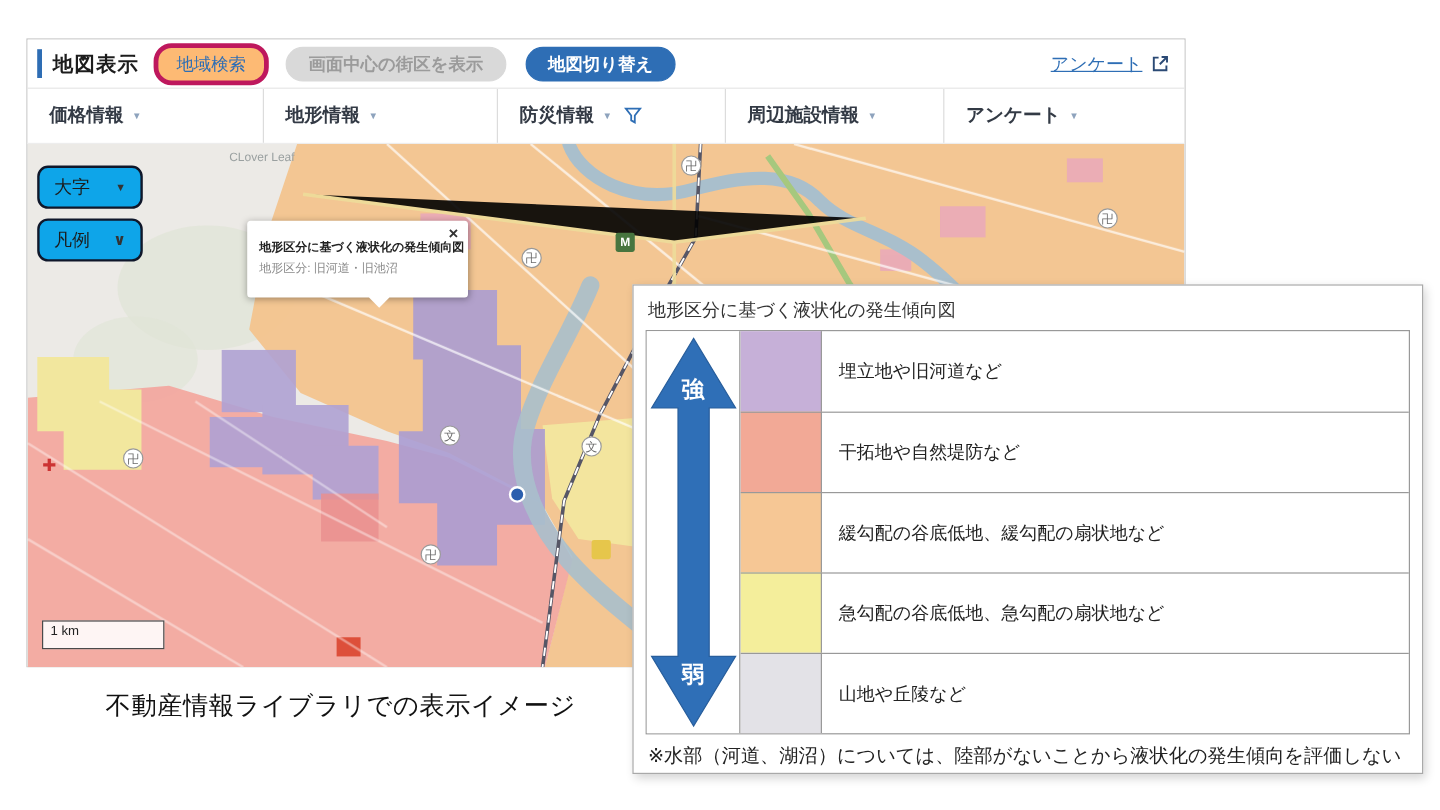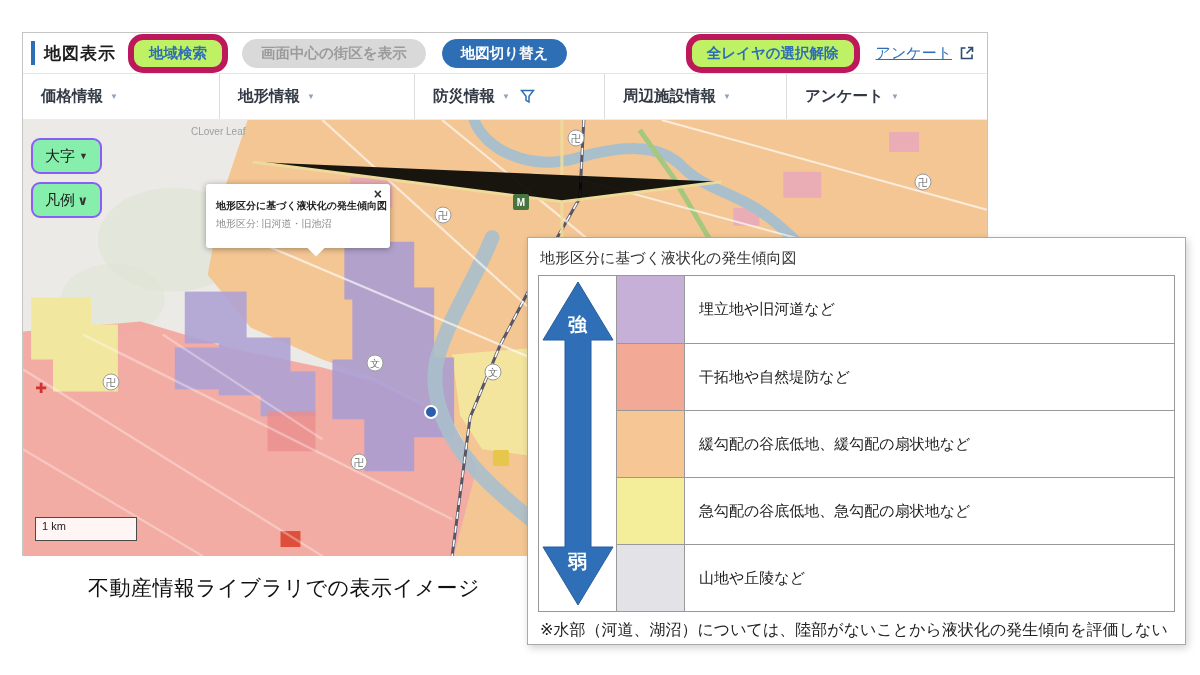--- a/index.html
+++ b/index.html
@@ -7,21 +7,21 @@
   #stage { position:relative; width:1200px; height:675px; overflow:hidden; background:#fff; }
 
   
   .app-window { position:absolute; left:22px; top:32px; width:966px; height:524px; background:#fff; border:1px solid #c4c4c4; }
 
   
   .toolbar { position:relative; height:41px; display:flex; align-items:center; border-bottom:1px solid #e6e6e6; background:#fff;justify-content:space-between; }
   .accent-bar { width:4px; height:24px; background:#2e6db4; margin-left:8px; }
   .win-title { font-size:17px; font-weight:bold; color:#1c1c1c; margin-left:9px; letter-spacing:1px; }
   .btn { font-size:14.5px; border-radius:15px; padding:4px 15px; white-space:nowrap; cursor:pointer; }
-  .btn-outline { border:6px solid #be185d; background:#bef264; color:#2e6eb5; font-weight:bold; margin-left:12px; }
+  .btn-outline { border:4px solid #be185d; background:#fdba74; color:#2e6eb5; font-weight:normal; margin-left:12px; }
   .btn-disabled { border:1px solid #d9d9d9; background:#d9d9d9; color:#9b9b9b; margin-left:14px; padding:4px 18px;font-weight:bold; }
   .btn-primary { border:1px solid #2e6eb5; background:#2e6eb5; color:#fff; font-weight:bold; margin-left:16px; padding:4px 18px; }
   .toolbar-spacer { flex:1; }
   .survey-link { font-size:15px; color:#2e6eb5; text-decoration:underline; margin-left:16px; cursor:pointer; }
   .ext-icon { margin:0 12px 0 7px; display:inline-flex; }
 
   
   .menubar { height:46px; display:flex; background:#fff; border-bottom:1px solid #ededed; }
   .menu-sec { display:flex; align-items:center; padding-left:18px; }
   .menu-sec + .menu-sec { border-left:1px solid #dcdcdc; }
@@ -32,21 +32,21 @@
   
   .map-area { position:relative; width:964px; height:436px; overflow:hidden; background:#eceae6; cursor:grab; }
   .map-label { position:absolute; font-size:10px; color:#9aa0a0; white-space:nowrap; }
   .marker { position:absolute; transform:translate(-50%,-50%); display:flex; align-items:center; justify-content:center; }
   .marker.circle { width:17px; height:17px; border-radius:50%; background:#ffffff; border:1px solid #999; color:#6b6b6b; font-size:10px; }
   .marker.square { width:16px; height:16px; border-radius:2px; color:#fff; font-size:10px; font-weight:bold; }
   .marker.dot { width:14px; height:14px; border-radius:50%; border:2px solid #fff; }
   .marker.glyph { font-size:14px; font-weight:bold; background:transparent; }
 
   
-  .map-ctrl { position:absolute; left:8px; width:71px; height:36px; background:#86efac; border:2px solid #8b5cf6; border-radius:9px; display:flex; align-items:center; padding:0 12px; cursor:pointer; }
+  .map-ctrl { position:absolute; left:8px; width:88px; height:36px; background:#0ea5e9; border:2px solid #0f172a; border-radius:9px; display:flex; align-items:center; padding:0 12px; cursor:pointer; }
   .map-ctrl .lbl { font-size:15px; color:#1c1c1c; }
   .map-ctrl .car { margin-left:auto; color:#333; }
   .car-tri { font-size:9px; }
   .car-chev { font-size:13px; font-weight:bold; }
 
   
   .popup { position:absolute; left:183px; top:64px; width:184px; height:64px; background:#fff; border-radius:3px; box-shadow:0 1px 6px rgba(0,0,0,.35); padding:9px 10px 6px 10px; }
   .popup-close { position:absolute; top:3px; right:8px; font-size:14px; font-weight:bold; color:#333; cursor:pointer; line-height:1; }
   .popup-title { font-size:10px; font-weight:bold; color:#222; margin-top:6px; white-space:nowrap; }
   .popup-sub { font-size:10px; color:#8a8a8a; margin-top:4px; white-space:nowrap; }
@@ -76,21 +76,20 @@
 
   <div class="app-window">
 
     <div class="toolbar">
       <div class="accent-bar"></div>
       <div class="win-title">地図表示</div>
       <button class="btn btn-outline">地域検索</button>
       <button class="btn btn-disabled">画面中心の街区を表示</button>
       <button class="btn btn-primary">地図切り替え</button>
       <div class="toolbar-spacer"></div>
-      <button class="btn btn-outline">全レイヤの選択解除</button>
       <a class="survey-link">アンケート</a>
       <span class="ext-icon">
         <svg width="16" height="16" viewBox="0 0 16 16">
             <path d="M6.5 3 H2.5 V13.5 H13 V9.5" fill="none" stroke="#2b4a75" stroke-width="1.6"></path>
             <path d="M9 2.5 H13.5 V7 M13.3 2.7 L7.5 8.5" fill="none" stroke="#2b4a75" stroke-width="1.6"></path>
           </svg>
       </span>
     </div>
 
     <div class="menubar">

